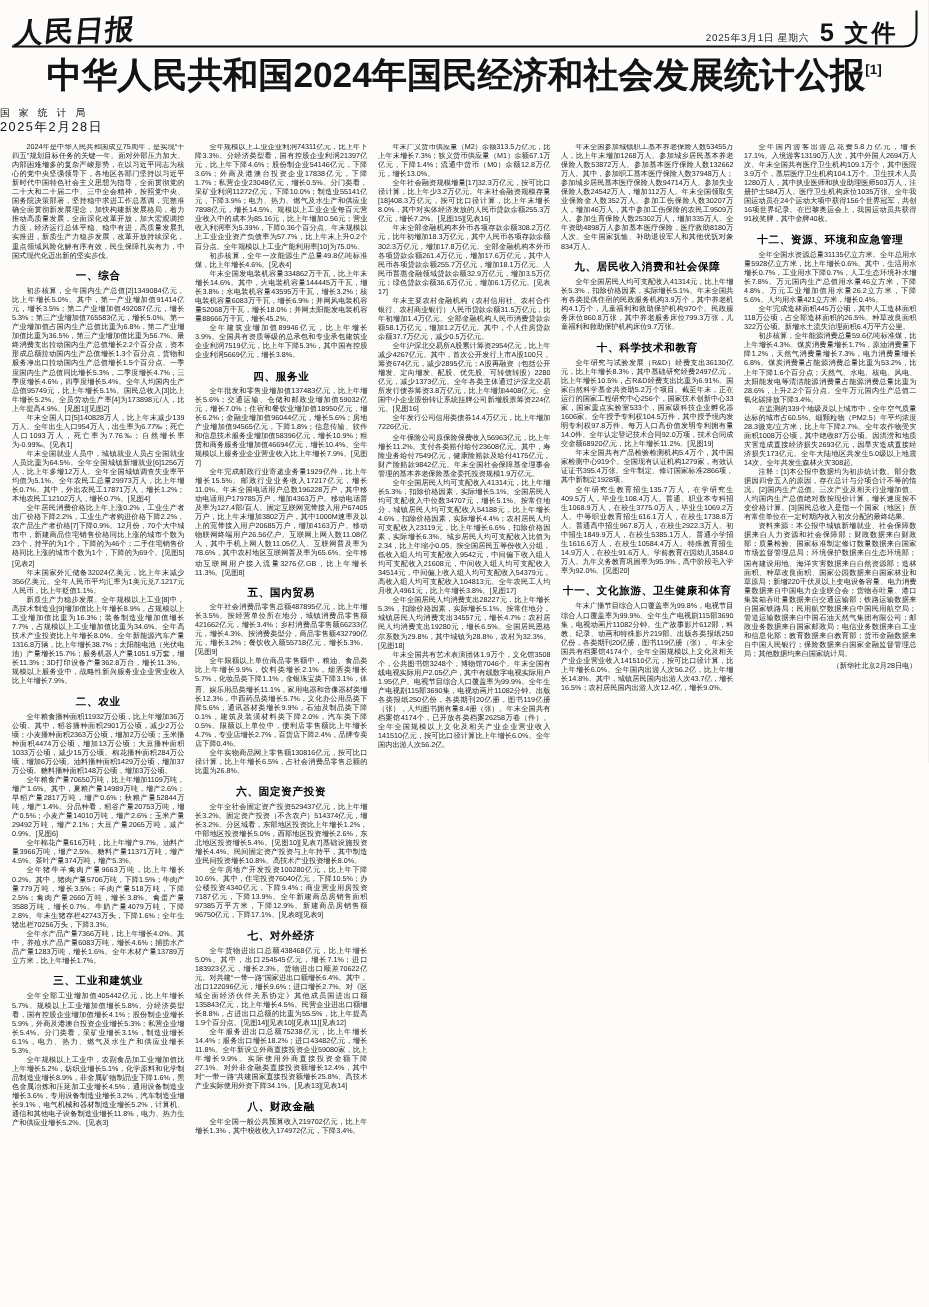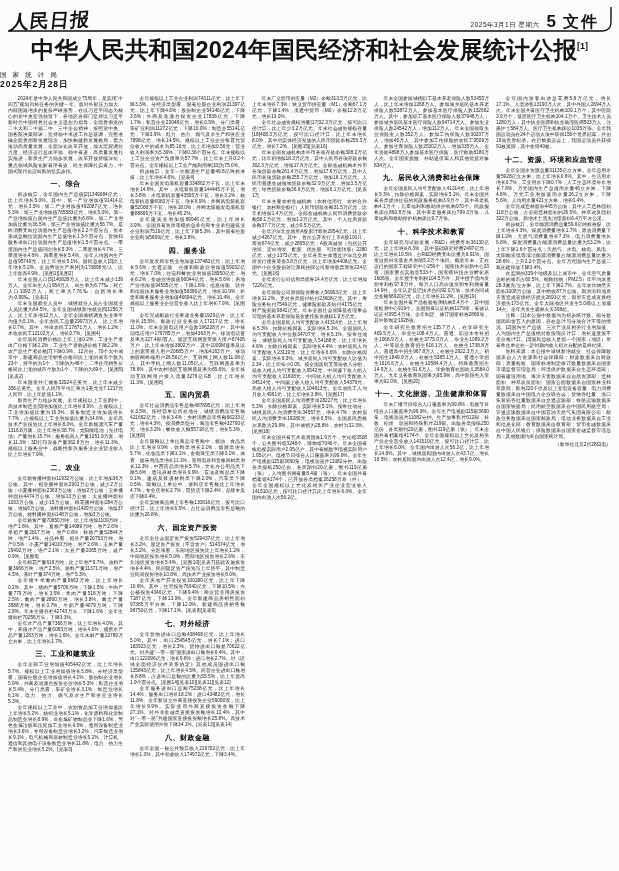--- a/index.html
+++ b/index.html
@@ -13,21 +13,21 @@
   .mast-date{font-size:6.5px;color:#222;letter-spacing:.5px;}
   .page-num{font-size:17px;font-weight:bold;}
   .section-name{font-size:16px;font-weight:bold;letter-spacing:2px;}
   .mast-rule{position:absolute;left:0;top:0;width:619px;height:40px;pointer-events:none;}
   
   .headline{margin:34px 4px 0 4px;text-align:center;font-size:23.5px;font-weight:bold;
     letter-spacing:0;white-space:nowrap;}
   .headline sup{font-size:9px;font-weight:bold;}
   .byline{text-align:left;margin-top:5px;line-height:1.25;}
   .byline .org{font-size:6.5px;font-family:"DejaVu Serif","Liberation Serif",serif;letter-spacing:2px;}
-  .byline .date{font-size:8.5px;font-weight:bold;letter-spacing:1px;}
+  .byline .date{font-size:8.5px;font-weight:normal;letter-spacing:1px;}
   
   .columns{position:absolute;left:8px;right:8px;top:96px;bottom:4px;display:flex;gap:7px;}
   .column{flex:1 1 0;overflow:hidden;text-align:justify;}
   .col-p{font-size:4.8px;line-height:6.05px;text-indent:2em;margin:0;
     font-family:"Liberation Sans","DejaVu Sans",sans-serif;color:#1c1c1c;}
   .col-h{font-size:7px;font-weight:bold;text-align:center;text-indent:0;margin:4.5px 0 3px 0;
     letter-spacing:.5px;color:#000;}
   .col-end{font-size:4.8px;line-height:6.05px;text-align:right;text-indent:0;margin-top:2px;}
 </style>
 </head>

